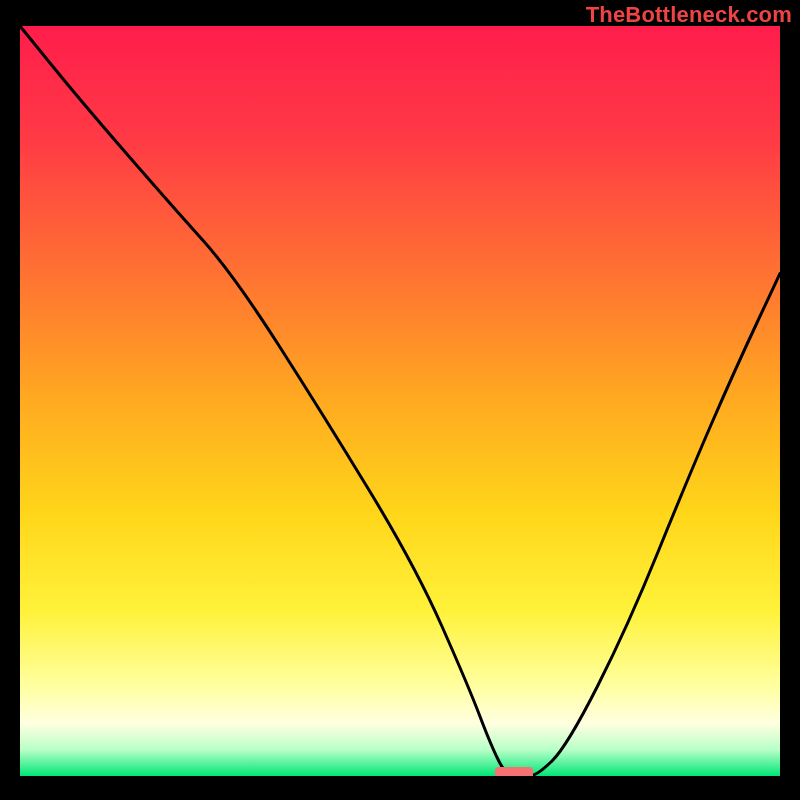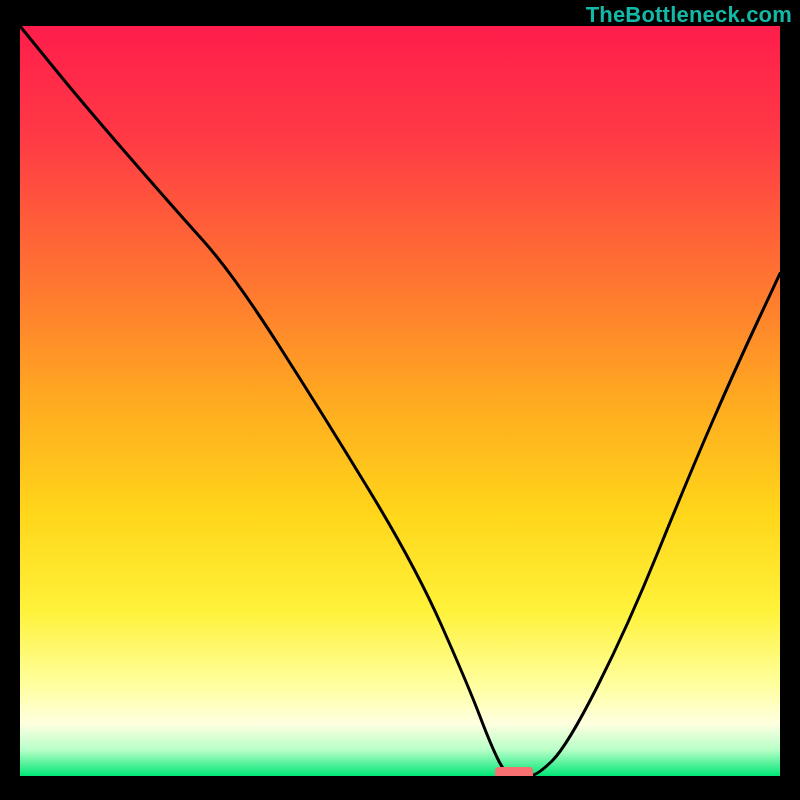--- a/index.html
+++ b/index.html
@@ -14,21 +14,21 @@
   .frame {
     position: relative;
     width: 800px;
     height: 800px;
     background: #000;
   }
   .watermark {
     position: absolute;
     top: 2px;
     right: 8px;
-    color: #14b8a6;
+    color: #ef4444;
     font-size: 22px;
     font-weight: bold;
     letter-spacing: 0.2px;
     z-index: 5;
   }
   .plot-area {
     position: absolute;
     left: 20px;
     top: 26px;
     width: 760px;

